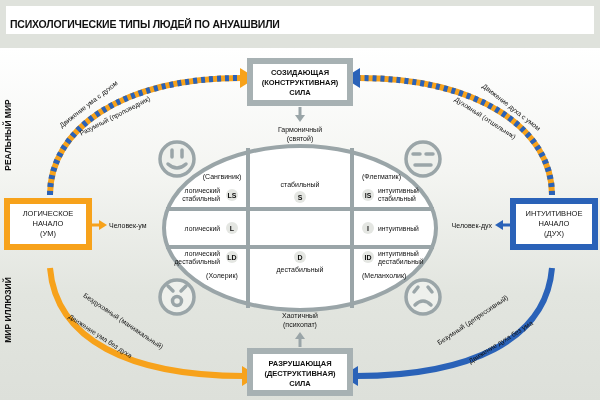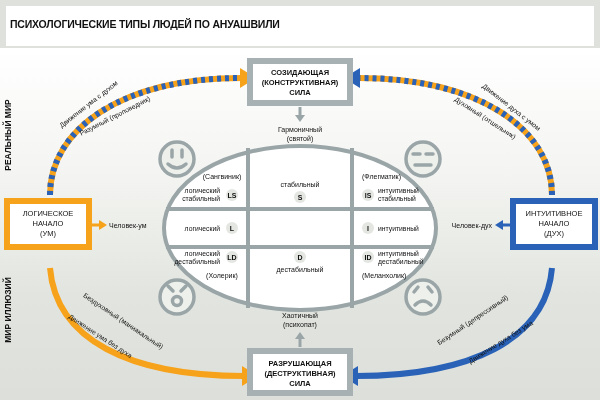--- a/index.html
+++ b/index.html
@@ -1,17 +1,17 @@
 <!DOCTYPE html>
 <html><head>
 <meta charset="utf-8">
 <style>
   html, body { margin:0; padding:0; }
   body { width:600px; height:400px; overflow:hidden; background:#dfe2dc; font-family:"Liberation Sans", sans-serif; position:relative; }
-  .title-bar { position:absolute; left:6px; top:6px; width:588px; height:40px; background:#ffffff; }
+  .title-bar { position:absolute; left:6px; top:6px; width:588px; height:28px; background:#ffffff; }
   .title-text { position:absolute; left:4px; top:12px; font-size:10.5px; font-weight:bold; color:#111; letter-spacing:-0.2px; }
   .stage { position:absolute; left:0; top:48px; width:600px; height:352px;
     background:linear-gradient(to bottom, #ffffff 0%, #f4f5f2 35%, #e2e5df 70%, #dde0da 100%); }
   svg { position:absolute; left:0; top:0; }
   .t { font-family:"Liberation Sans", sans-serif; fill:#111; }
 </style>
 </head>
 <body>
 
 <div class="title-bar">

